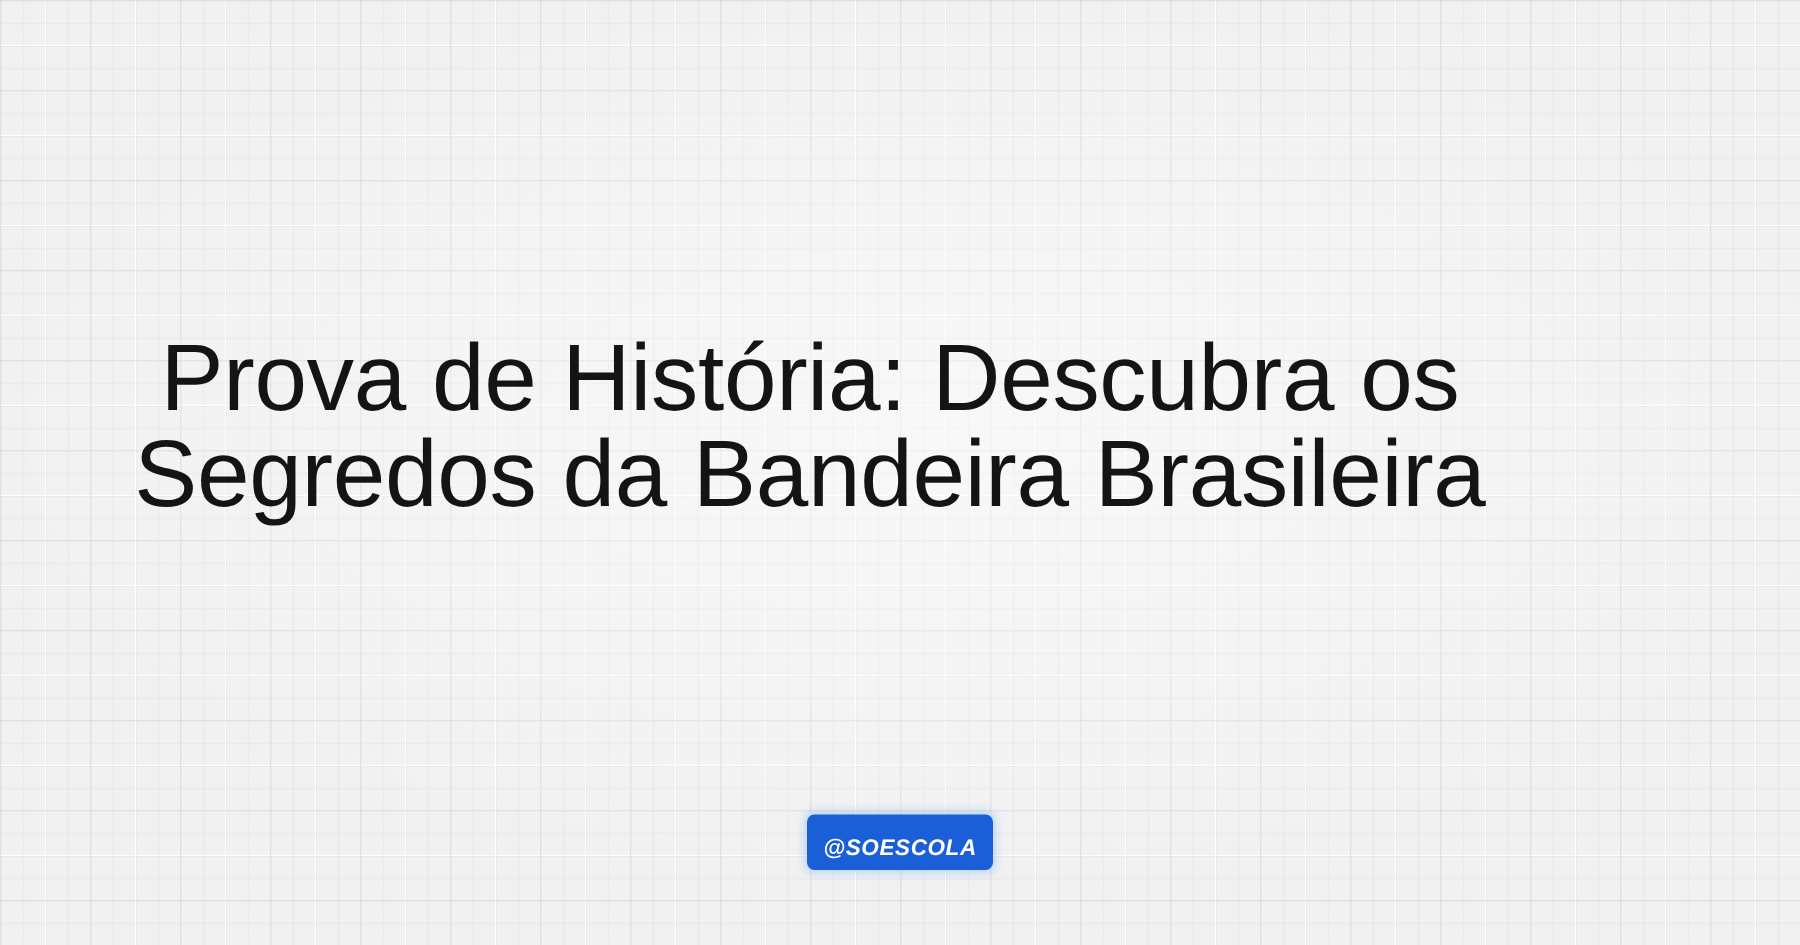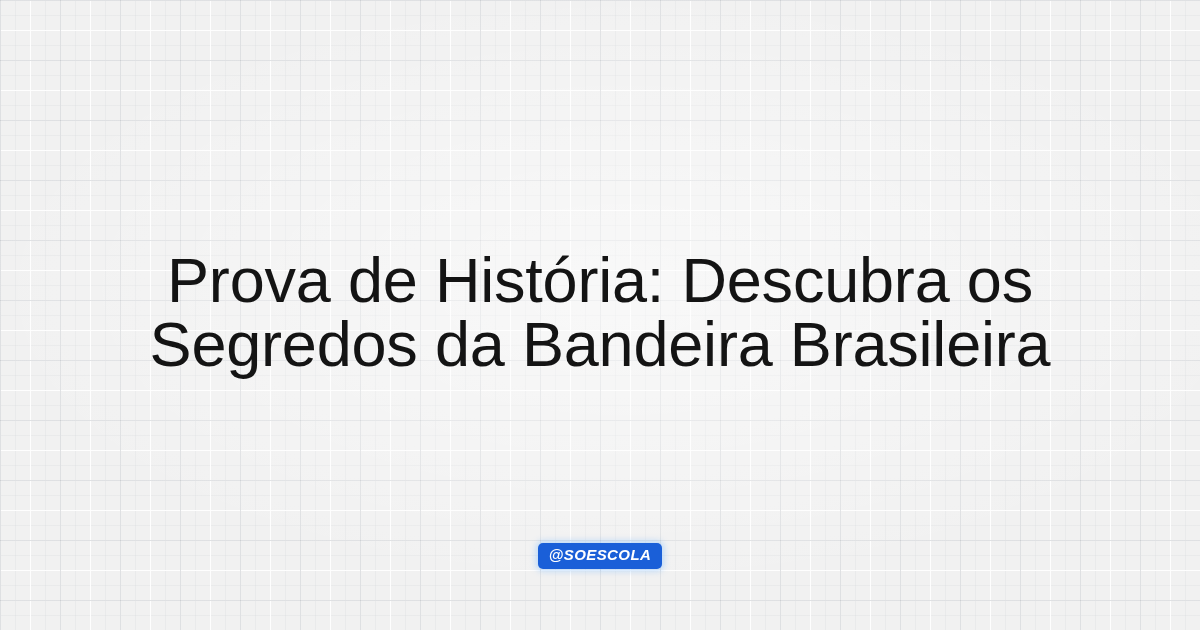--- a/index.html
+++ b/index.html
@@ -68,24 +68,24 @@
     background:
       radial-gradient(ellipse 900px 420px at 52% 46%, rgba(255,255,255,0.55) 0%, rgba(255,255,255,0.0) 72%);
     pointer-events: none;
   }
 
   
   .headline-wrap {
     position: absolute;
     left: 0;
     right: 0;
-    top: 248px;
+    top: 220px;
     display: flex;
     flex-direction: column;
-    align-items: center;
+    align-items: flex-start;
     padding: 0 40px;
     box-sizing: border-box;
   }
 
   .headline {
     margin: 0;
     font-family: "Liberation Sans", sans-serif;
     font-size: 63px;
     font-weight: 400;
     line-height: 64px;
@@ -109,21 +109,21 @@
   .badge {
     display: inline-block;
     background: #1a5fd8;
     color: #ffffff;
     font-family: "Liberation Sans", sans-serif;
     font-size: 15px;
     font-weight: 700;
     font-style: italic;
     letter-spacing: 0.4px;
     line-height: 1;
-    padding: 4px 11px 7px 11px;
+    padding: 15px 11px 7px 11px;
     border-radius: 5px;
     box-shadow: 0 0 6px 2px rgba(120,185,255,0.45);
     white-space: nowrap;
   }
 </style>
 </head>
 <body>
 
 <div class="card">
 

